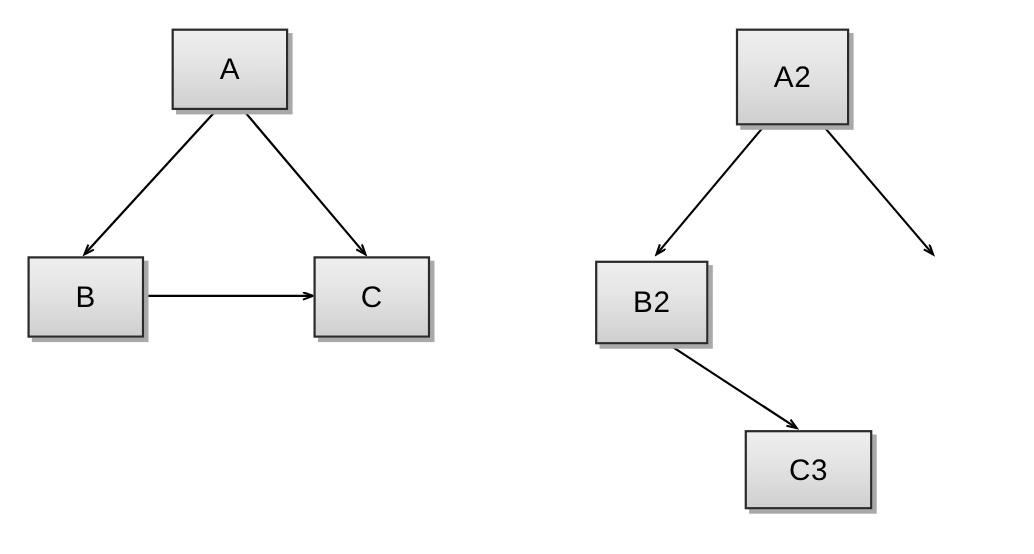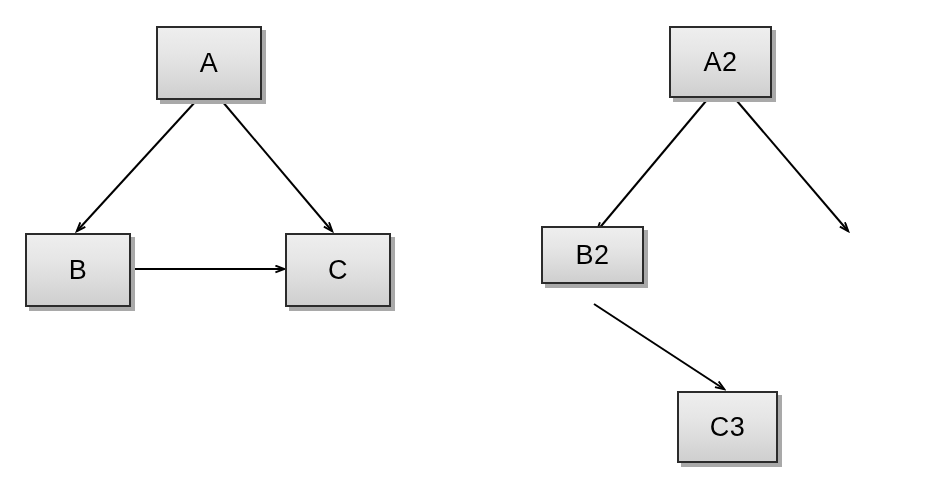--- a/index.html
+++ b/index.html
@@ -88,24 +88,24 @@
   <div id="node-layer">
       <div class="node" style="left: 156px; top: 26px; width: 106px; height: 74px;">
         <span class="node-label">A</span>
       </div>
       <div class="node" style="left: 25px; top: 233px; width: 106px; height: 74px;">
         <span class="node-label">B</span>
       </div>
       <div class="node" style="left: 285px; top: 233px; width: 106px; height: 74px;">
         <span class="node-label">C</span>
       </div>
-      <div class="node" style="left: 669px; top: 26px; width: 103px; height: 72px;">
+      <div class="node" style="left: 669px; top: 26px; width: 103px; height: 88px;">
         <span class="node-label">A2</span>
       </div>
-      <div class="node" style="left: 541px; top: 226px; width: 103px; height: 58px;">
+      <div class="node" style="left: 541px; top: 237px; width: 103px; height: 76px;">
         <span class="node-label">B2</span>
       </div>
-      <div class="node" style="left: 677px; top: 391px; width: 101px; height: 72px;">
+      <div class="node" style="left: 677px; top: 391px; width: 116px; height: 72px;">
         <span class="node-label">C3</span>
       </div>
     </div>
 
 </div>
 
 </body></html>

